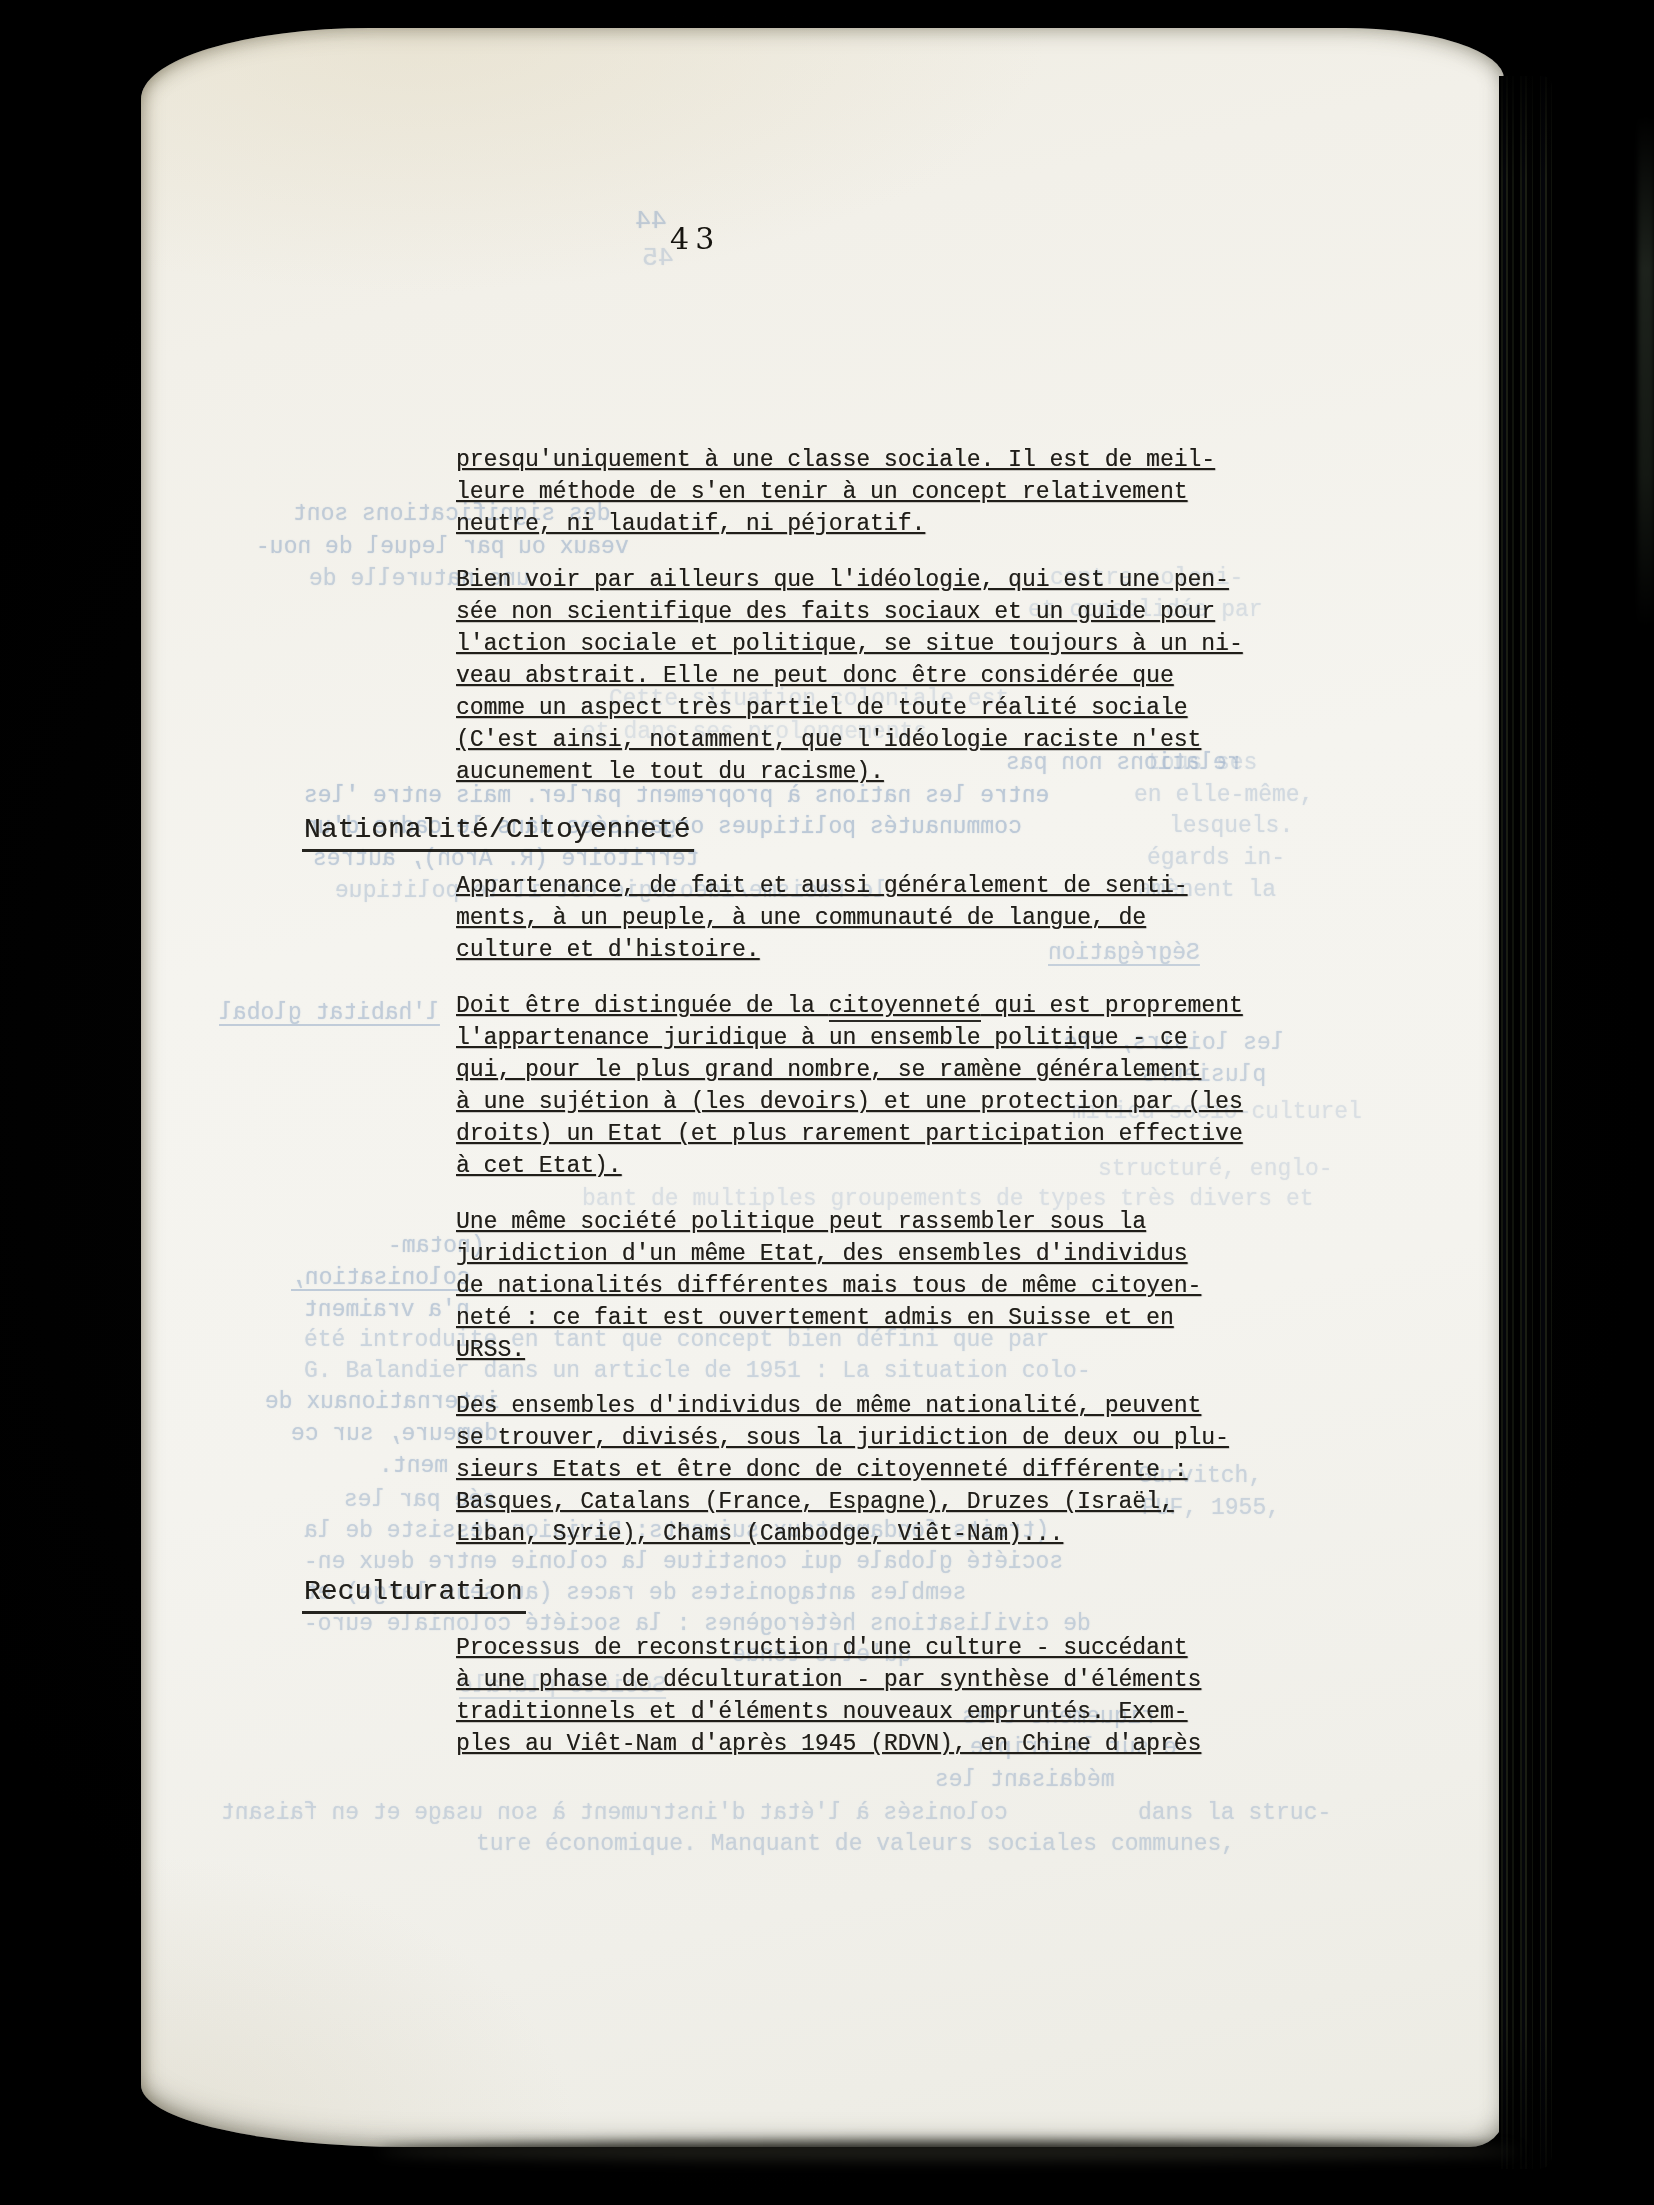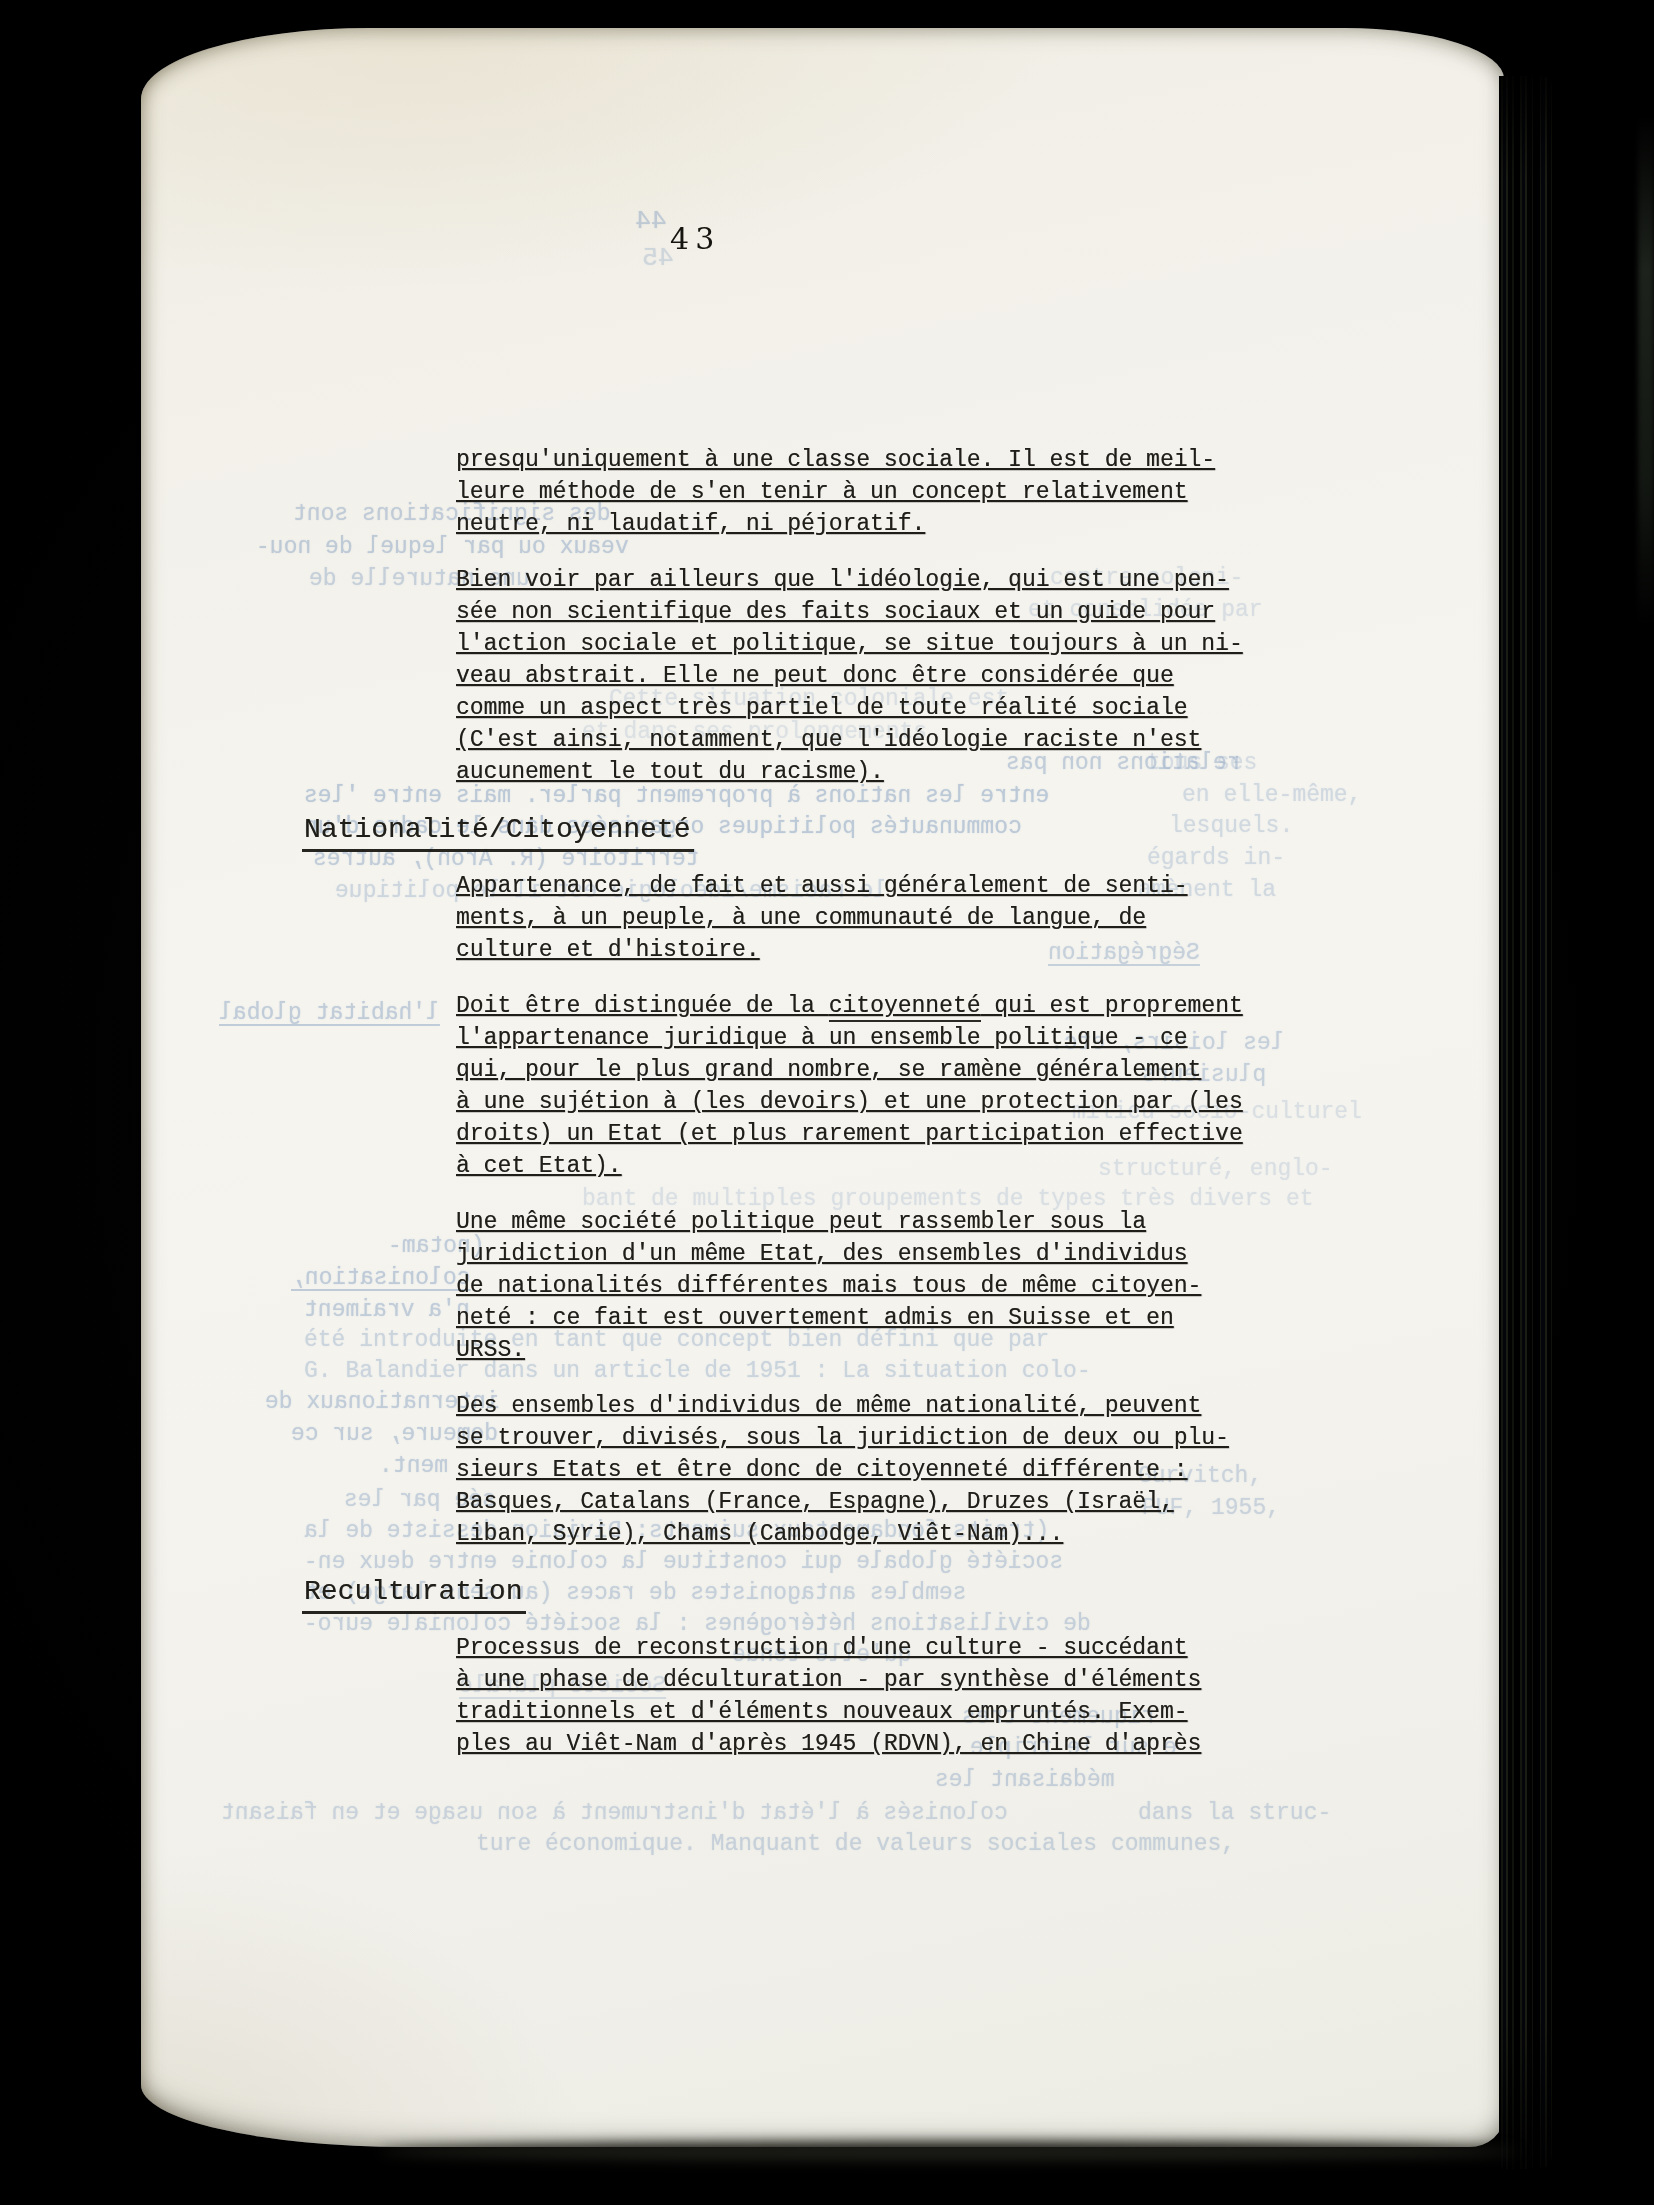--- a/index.html
+++ b/index.html
@@ -81,21 +81,21 @@
       <span class="ghost mir" style="left: 293px; top: 501px; opacity: 0.5;">des significations sont</span>
       <span class="ghost mir" style="left: 256px; top: 534px; opacity: 0.52;">veaux ou par lequel de nou-</span>
       <span class="ghost mir" style="left: 309px; top: 566px; opacity: 0.45;">une naturelle de</span>
       <span class="ghost" style="left: 1050px; top: 565px; opacity: 0.28;">contre coloni-</span>
       <span class="ghost" style="left: 1028px; top: 597px; opacity: 0.28;">et consolidée par</span>
       <span class="ghost" style="left: 609px; top: 686px; opacity: 0.26;">Cette situation coloniale est</span>
       <span class="ghost" style="left: 582px; top: 719px; opacity: 0.24;">et dans ses prolongements</span>
       <span class="ghost mir" style="left: 1006px; top: 750px; opacity: 0.5;">relations non pas</span>
       <span class="ghost" style="left: 1147px; top: 750px; opacity: 0.3;">tous ses</span>
       <span class="ghost mir" style="left: 304px; top: 783px; opacity: 0.55;">entre les nations à proprement parler. mais entre 'les</span>
-      <span class="ghost" style="left: 1182px; top: 782px; opacity: 0.34;">en elle-même,</span>
+      <span class="ghost" style="left: 1134px; top: 782px; opacity: 0.34;">en elle-même,</span>
       <span class="ghost mir" style="left: 304px; top: 814px; opacity: 0.55;">communautés politiques organisées dans le cadre d'un</span>
       <span class="ghost" style="left: 1169px; top: 813px; opacity: 0.34;">lesquels.</span>
       <span class="ghost mir" style="left: 313px; top: 846px; opacity: 0.5;">territoire (R. Aron), autres</span>
       <span class="ghost" style="left: 1147px; top: 845px; opacity: 0.34;">égards in-</span>
       <span class="ghost mir" style="left: 335px; top: 878px; opacity: 0.38;">le racisme/idéologie est-il le politique</span>
       <span class="ghost" style="left: 1138px; top: 877px; opacity: 0.34;">amènent la</span>
       <span class="ghost mir gu" style="left: 1048px; top: 940px; opacity: 0.45;">Ségrégation</span>
       <span class="ghost mir gu" style="left: 219px; top: 1000px; opacity: 0.5;">l'habitat global</span>
       <span class="ghost mir" style="left: 1050px; top: 1030px; opacity: 0.45;">les loisirs, etc.</span>
       <span class="ghost mir" style="left: 1142px; top: 1062px; opacity: 0.45;">plusieurs</span>

